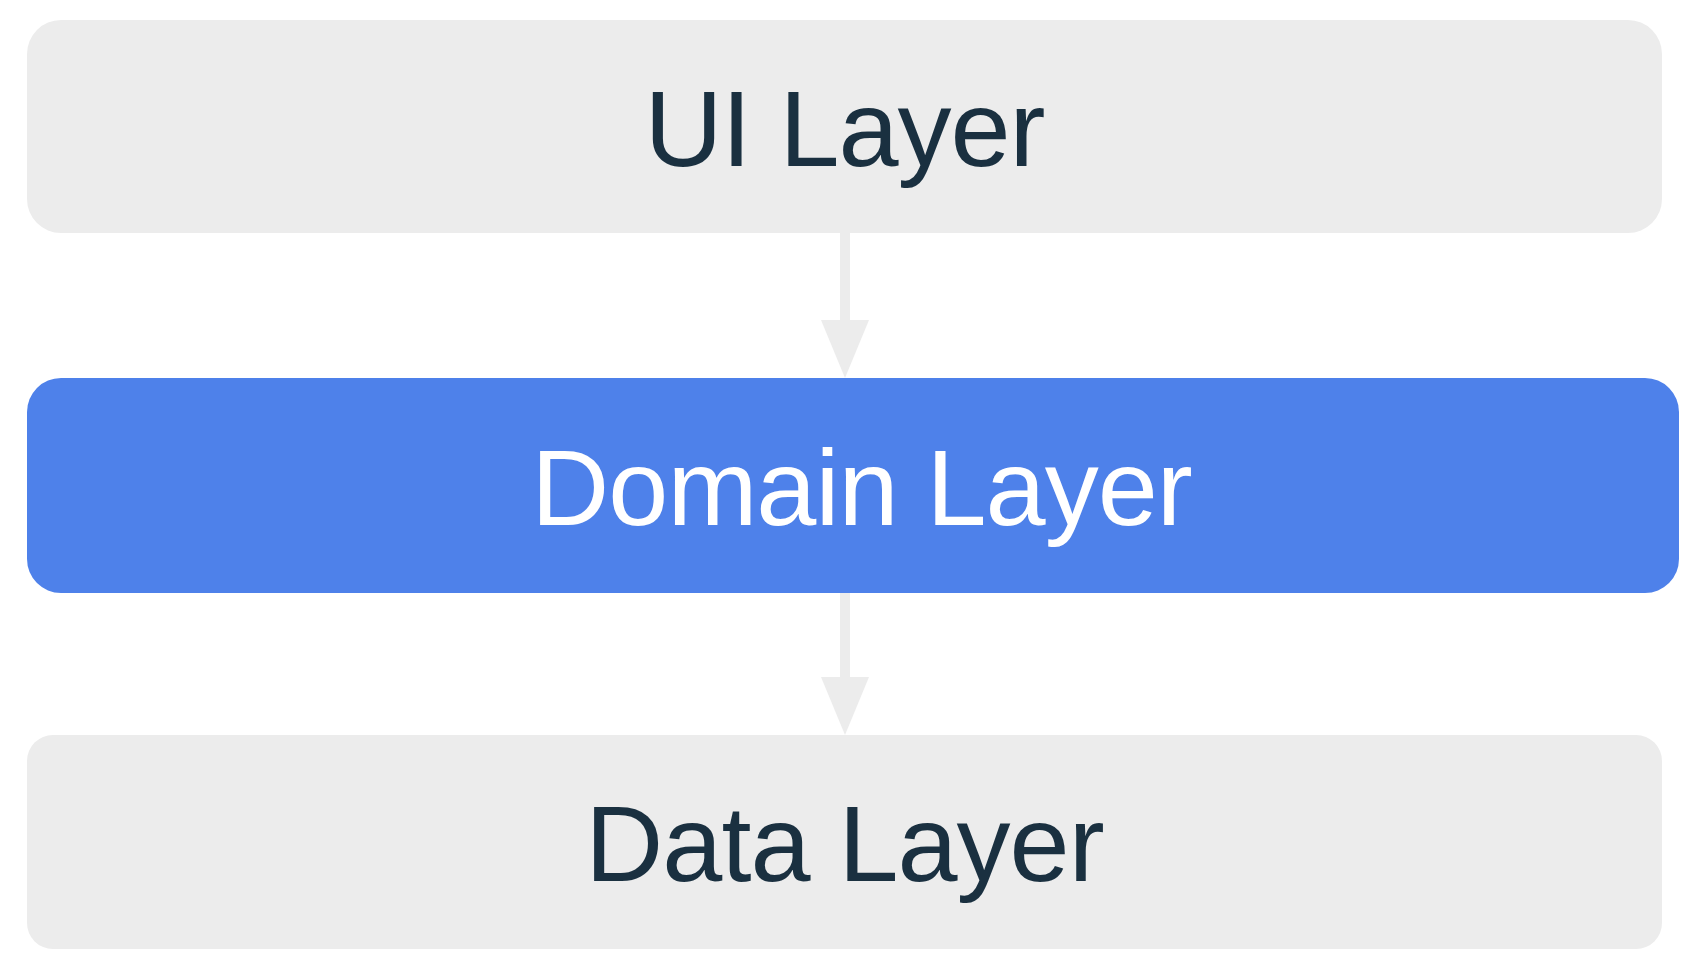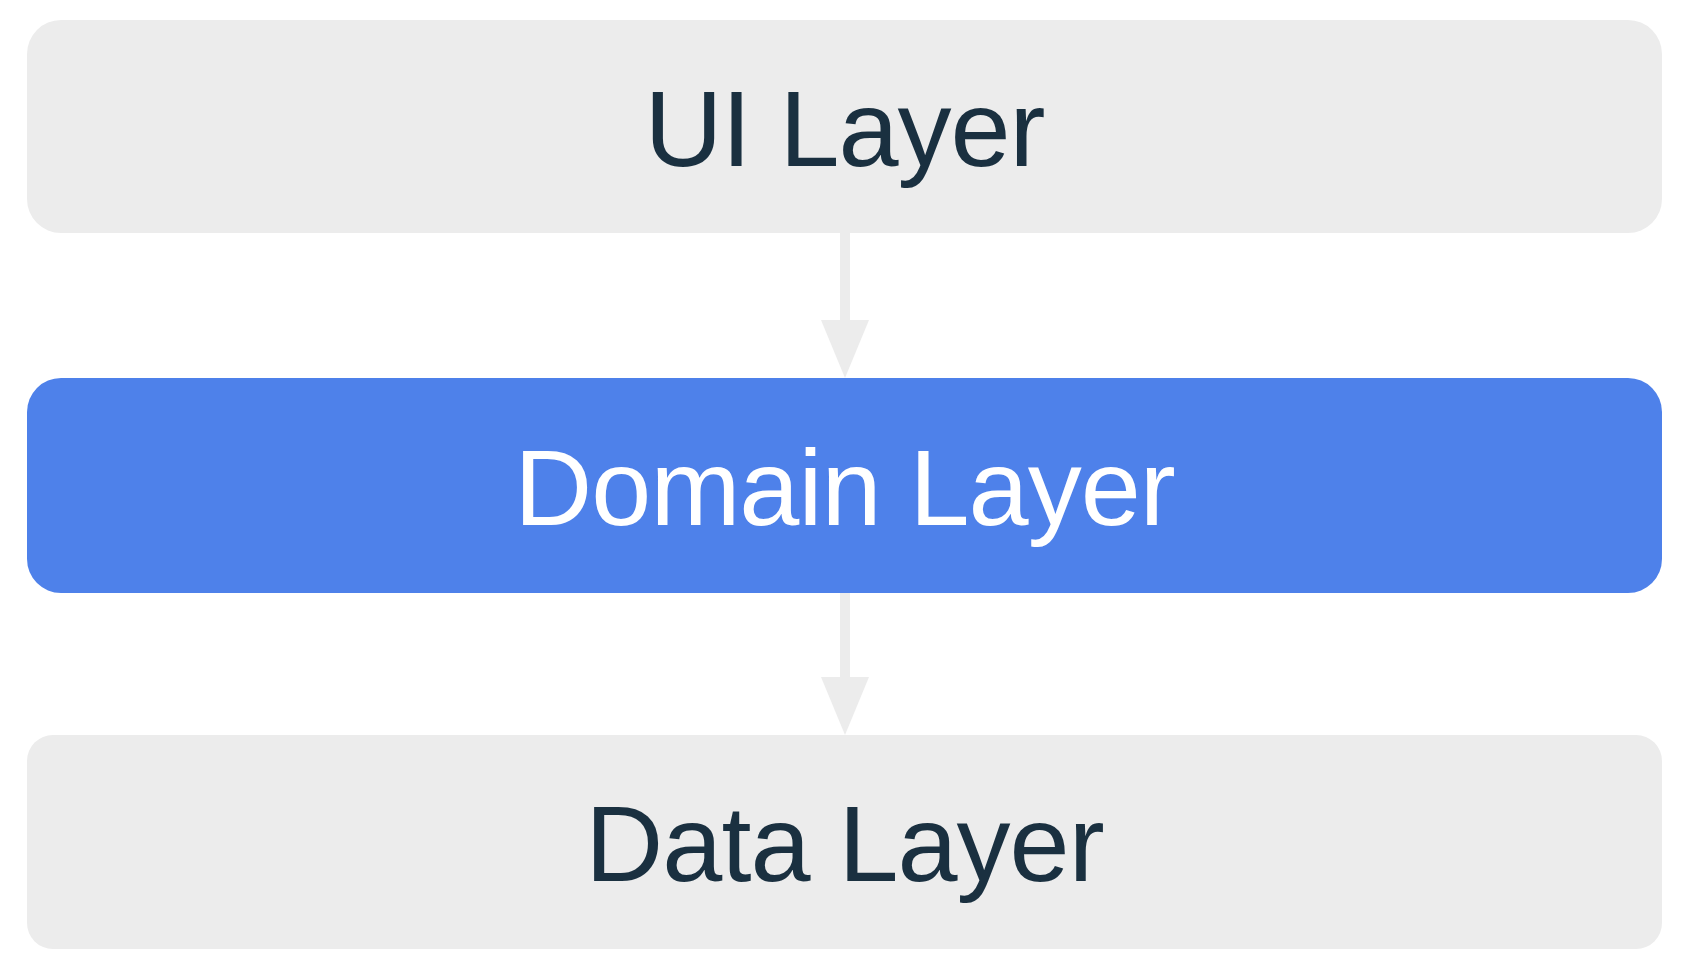--- a/index.html
+++ b/index.html
@@ -52,21 +52,21 @@
 
   <div class="layer-box box-ui" style="background-color: rgb(236, 236, 236); color: rgb(26, 48, 64);">
     <span class="layer-label">UI Layer</span>
   </div>
 
   <svg class="arrow arrow-1" viewBox="0 0 50 145" xmlns="http://www.w3.org/2000/svg">
     <rect x="20" y="0" width="10" height="92" fill="#ececec"></rect>
     <polygon points="1,87 49,87 25,145" fill="#ececec"></polygon>
   </svg>
 
-  <div class="layer-box box-domain" style="background-color: rgb(78, 129, 234); color: rgb(255, 255, 255);">
+  <div class="layer-box box-domain" style="background-color: rgb(78, 129, 234); color: rgb(255, 255, 255); padding-left: 17px;">
     <span class="layer-label">Domain Layer</span>
   </div>
 
   <svg class="arrow arrow-2" viewBox="0 0 50 142" xmlns="http://www.w3.org/2000/svg">
     <rect x="20" y="0" width="10" height="89" fill="#ececec"></rect>
     <polygon points="1,84 49,84 25,142" fill="#ececec"></polygon>
   </svg>
 
   <div class="layer-box box-data" style="background-color: rgb(236, 236, 236); color: rgb(26, 48, 64); border-radius: 26px;">
     <span class="layer-label">Data Layer</span>

